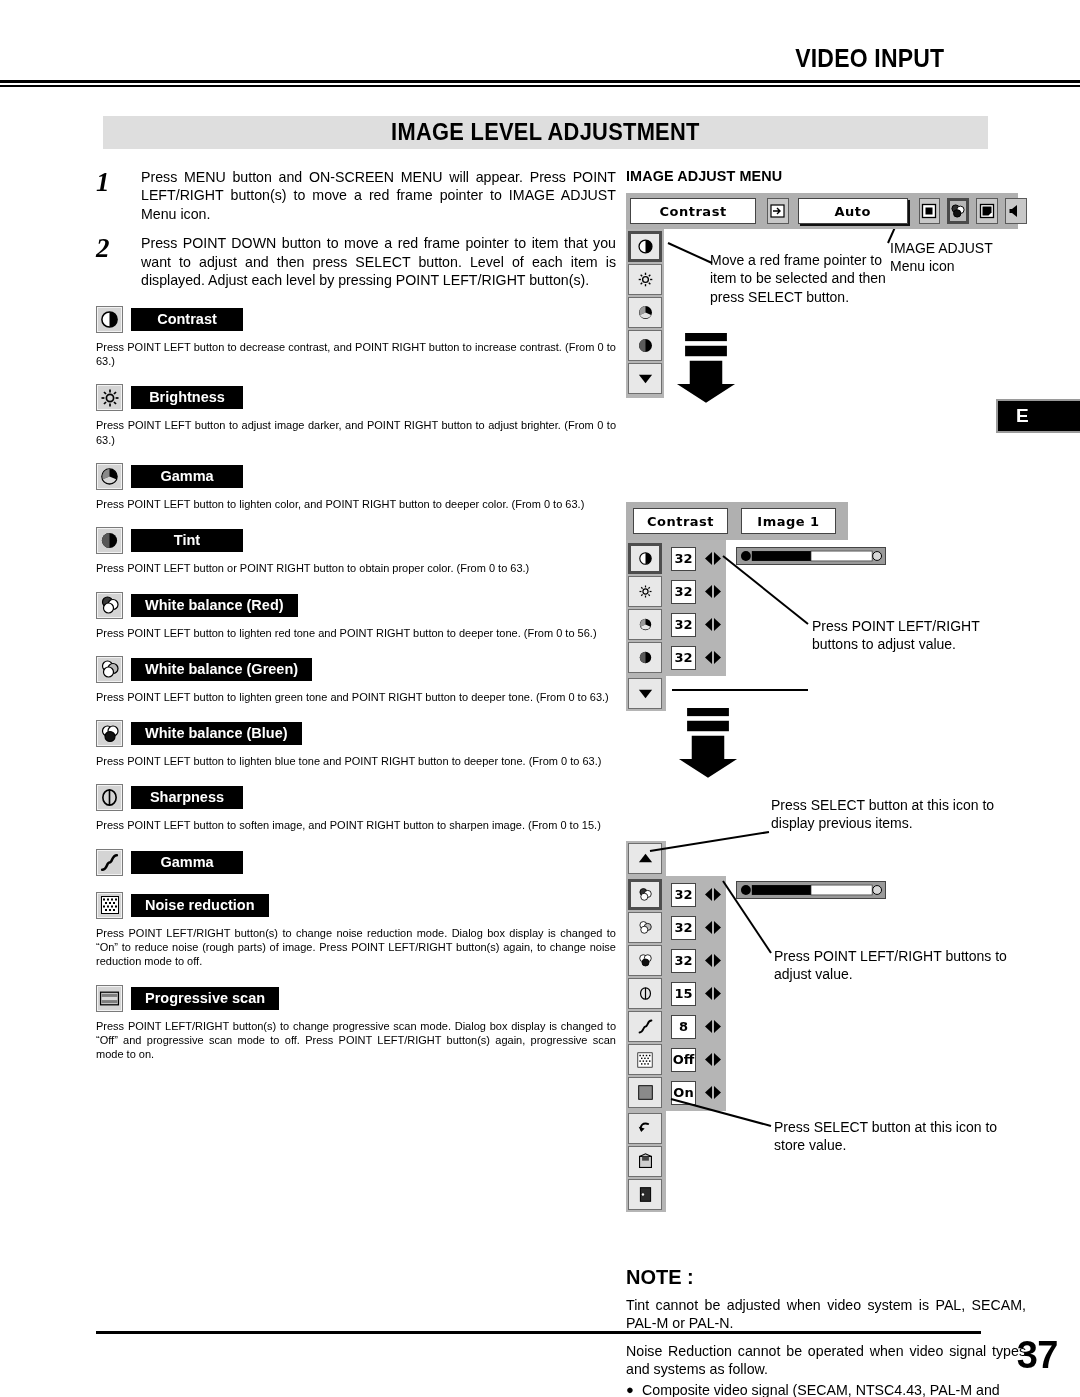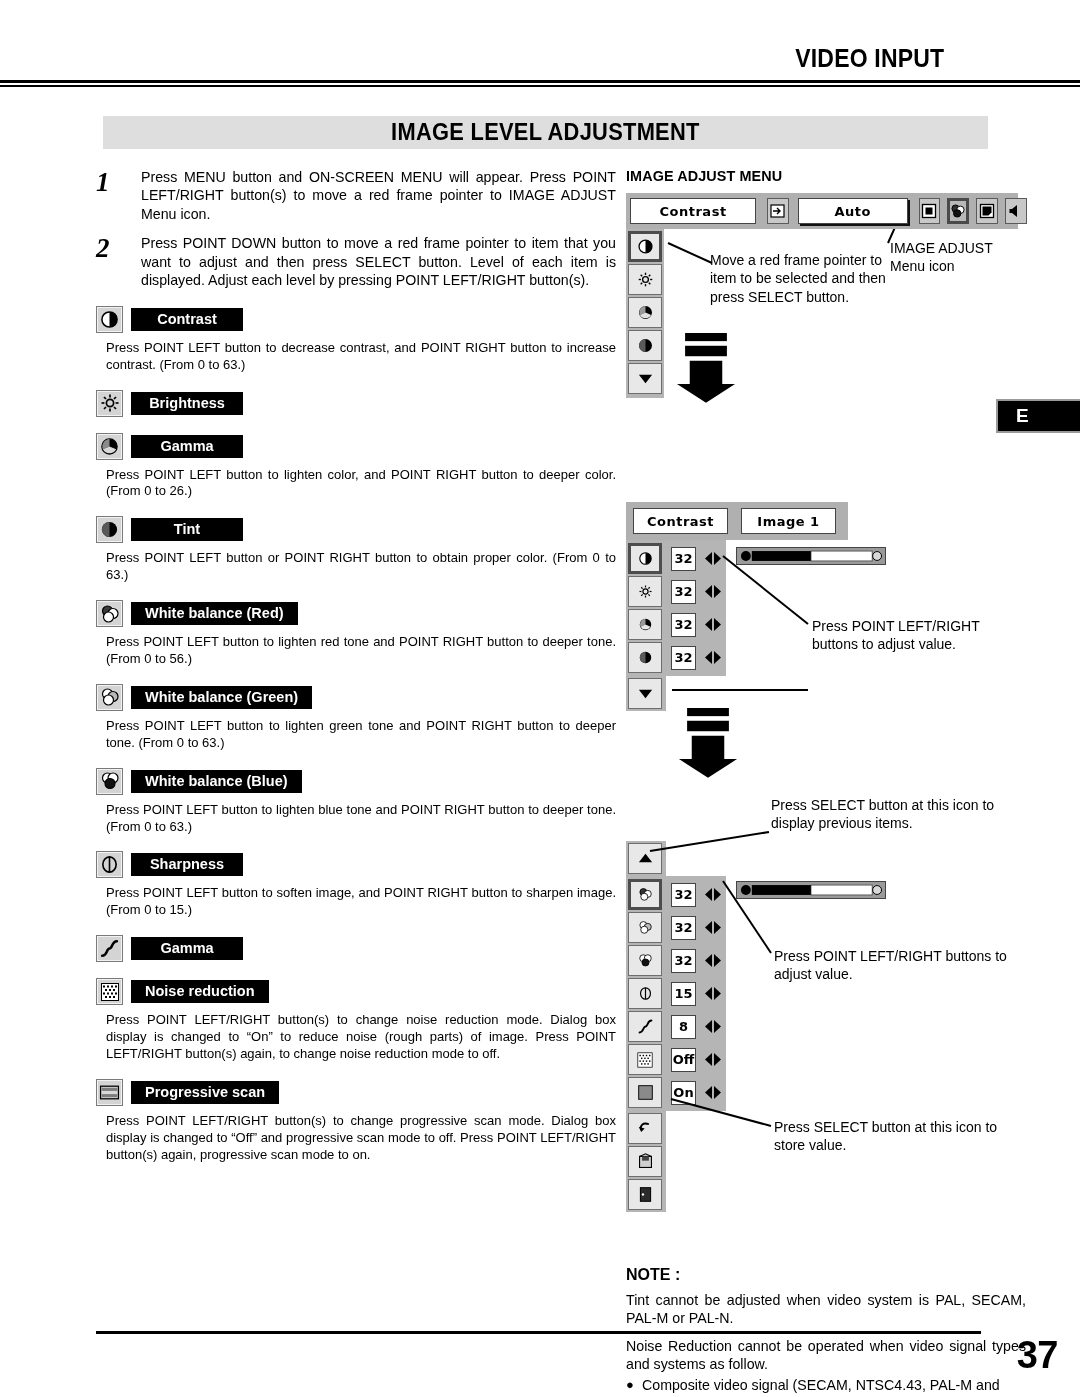--- a/index.html
+++ b/index.html
@@ -77,24 +77,23 @@
   .item-label {
     background:#000; color:#fff;
     font-size:14.5px; font-weight:bold;
     height:23px; line-height:23px;
     margin-left:8px;
     padding:0 14px;
     text-align:center;
     white-space:nowrap;
   }
   .item-body {
-    font-size:13px; line-height:1.30;
+    font-size:11px; line-height:1.30;
     text-align:justify;
     margin-top:7px;
-    margin-left:10px;
   }
 
   
   .rc-title { font-size:14.4px; font-weight:bold; letter-spacing:0.1px; }
 
   .menu-panel { position:relative; }
 
   .menubar {
     background:#b0b0b0;
     display:flex; align-items:center;
@@ -155,21 +154,21 @@
     width:150px; height:18px;
     background:#9a9a9a; border:1px solid #444;
     display:flex; align-items:center;
     padding:0 2px;
   }
 
   .callout { font-size:14px; line-height:1.32; }
 
   
   #note-block { margin-top:4px; }
-  #note-title { font-size:16px; font-weight:bold; margin-bottom:7px; }
+  #note-title { font-size:20px; font-weight:bold; margin-bottom:7px; }
   .note-p { font-size:14.2px; line-height:1.30; text-align:justify; margin-bottom:9px; }
   .note-bullet { display:flex; font-size:14.2px; line-height:1.30; margin-bottom:9px; }
   .note-bullet .dot { flex:0 0 16px; font-size:13px; line-height:1.35; }
   .note-bullet .btxt { flex:1; }
 
   
   #e-tab {
     position:absolute; right:0; top:399px;
     width:84px; height:34px;
     background:#000; color:#fff;
@@ -248,34 +247,35 @@
               <line x1="15.6" y1="10" x2="18.5" y2="10"></line>
               <line x1="4" y1="4" x2="6" y2="6"></line>
               <line x1="14" y1="14" x2="16" y2="16"></line>
               <line x1="16" y1="4" x2="14" y2="6"></line>
               <line x1="6" y1="14" x2="4" y2="16"></line>
             </g>
           </svg>
       </span>
       <span class="item-label" style="min-width:112px">Brightness</span>
     </div>
+    <div class="item-body">Press POINT LEFT button to adjust image darker, and POINT RIGHT button to adjust brighter.  (From 0 to 63.)</div>
   </div>
 
   <div class="item">
     <div class="item-head">
       <span class="icon-box">
         <svg width="19" height="19" viewBox="0 0 20 20">
             <circle cx="10" cy="10" r="8" fill="#000" stroke="#000" stroke-width="1.4"></circle>
             <path d="M10 10 L10 2 A8 8 0 0 0 3 13 Z" fill="#8a8a8a"></path>
             <path d="M10 10 L3 13 A8 8 0 0 0 17 13 Z" fill="#d8d8d8"></path>
           </svg>
       </span>
       <span class="item-label" style="min-width:112px">Gamma</span>
     </div>
-    <div class="item-body">Press POINT LEFT button to lighten color, and POINT RIGHT button to deeper color.  (From 0 to 26.)</div>
+    <div class="item-body">Press POINT LEFT button to lighten color, and POINT RIGHT button to deeper color.  (From 0 to 63.)</div>
   </div>
 
   <div class="item">
     <div class="item-head">
       <span class="icon-box">
         <svg width="19" height="19" viewBox="0 0 20 20">
             <circle cx="10" cy="10" r="8" fill="#000"></circle>
             <path d="M10 2 A8 8 0 0 0 10 18 Z" fill="#585858"></path>
           </svg>
       </span>

